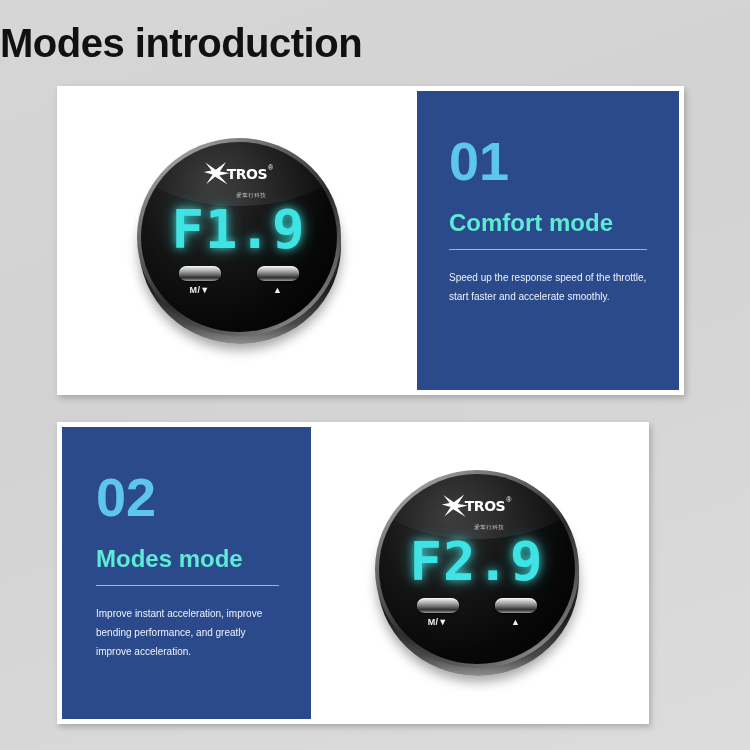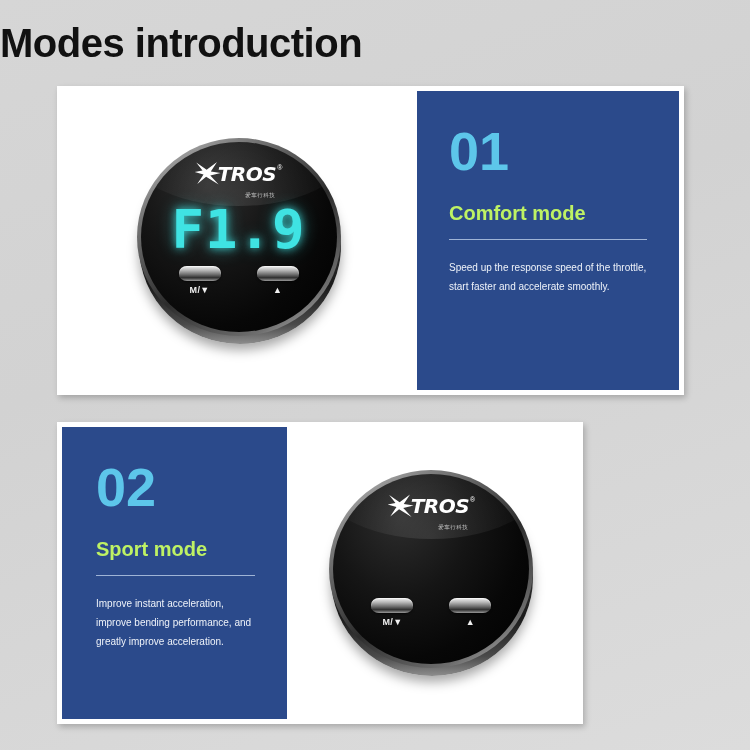--- a/index.html
+++ b/index.html
@@ -41,55 +41,55 @@
   }
   .card-one {
     left: 57px;
     top: 86px;
     width: 627px;
     height: 309px;
   }
   .card-two {
     left: 57px;
     top: 422px;
-    width: 526px;
+    width: 592px;
     height: 302px;
   }
 
   .pane-white {
     background: #ffffff;
     position: relative;
     display: flex;
     align-items: center;
     justify-content: center;
   }
   .pane-blue {
     background: #2b4a8b;
     position: relative;
     box-sizing: border-box;
-    padding: 26px 28px 20px 28px;
+    padding: 36px 28px 20px 28px;
   }
   .card-one .pane-white { width: 355px; }
   .card-one .pane-blue  { width: 262px; }
   .card-two .pane-blue  { width: 262px; }
   .card-two .pane-white { width: 355px; }
 
   
   .mode-number {
     font-size: 54px;
     font-weight: bold;
     color: #5dc6ea;
     line-height: 56px;
     letter-spacing: 0px;
     margin: 6px 0 0 4px;
   }
   .mode-title {
-    font-size: 20px;
-    font-weight: bold;
-    color: #bef264;
+    font-size: 24px;
+    font-weight: bold;
+    color: #5eead4;
     margin: 22px 0 0 4px;
     line-height: 24px;
   }
   .mode-divider {
     height: 1px;
     background: #9fb4d6;
     margin: 14px 4px 0 4px;
   }
   .mode-desc {
     font-size: 10px;
@@ -173,23 +173,22 @@
       6% 4%, 46% 34%, 86% 2%,
       62% 42%, 100% 48%, 60% 58%,
       92% 96%, 44% 64%, 10% 94%,
       34% 54%, 0% 44%, 30% 38%
     );
   }
   .logo-word {
     display: inline-block;
     vertical-align: middle;
     font-family: "DejaVu Sans", sans-serif;
-    font-size: 20px;
-    font-weight: bold;
-    font-style: italic;
+    font-size: 14px;
+    font-weight: bold;
     color: #ffffff;
     letter-spacing: -0.5px;
   }
   .logo-reg {
     display: inline-block;
     vertical-align: top;
     font-size: 7px;
     color: #ffffff;
     margin-left: 1px;
     margin-top: 2px;
@@ -294,39 +293,40 @@
     <div class="mode-divider"></div>
     <div class="mode-desc">Speed up the response speed of the throttle, start faster and accelerate smoothly.</div>
   </div>
 
 </div>
 
 <div class="card card-two">
 
   <div class="pane-blue">
     <div class="mode-number">02</div>
-    <div class="mode-title">Sport mode</div>
+    <div class="mode-title">Modes mode</div>
     <div class="mode-divider"></div>
     <div class="mode-desc">Improve instant acceleration, improve bending performance, and greatly improve acceleration.</div>
   </div>
 
   <div class="pane-white">
     <div class="device">
       <div class="device-body"></div>
       <div class="device-rim"></div>
       <div class="device-face">
         <div class="face-gloss"></div>
 
         <div class="logo">
           <span class="logo-inner">
             <span class="logo-star"></span><span class="logo-word">TROS</span><span class="logo-reg">®</span>
             <span class="logo-cn">爱车行科技</span>
           </span>
         </div>
 
+        <div class="display">F2.9</div>
 
         <div class="btn-row">
           <div class="btn-cell">
             <div class="btn-pill"></div>
             <div class="btn-label">M/▼</div>
           </div>
           <div class="btn-cell">
             <div class="btn-pill"></div>
             <div class="btn-label">▲</div>
           </div>

